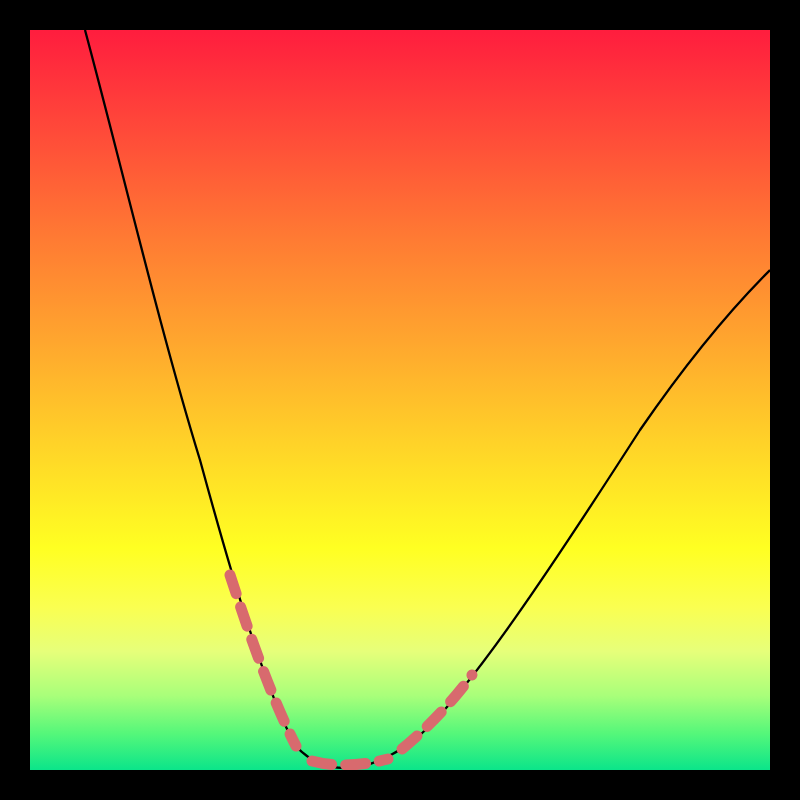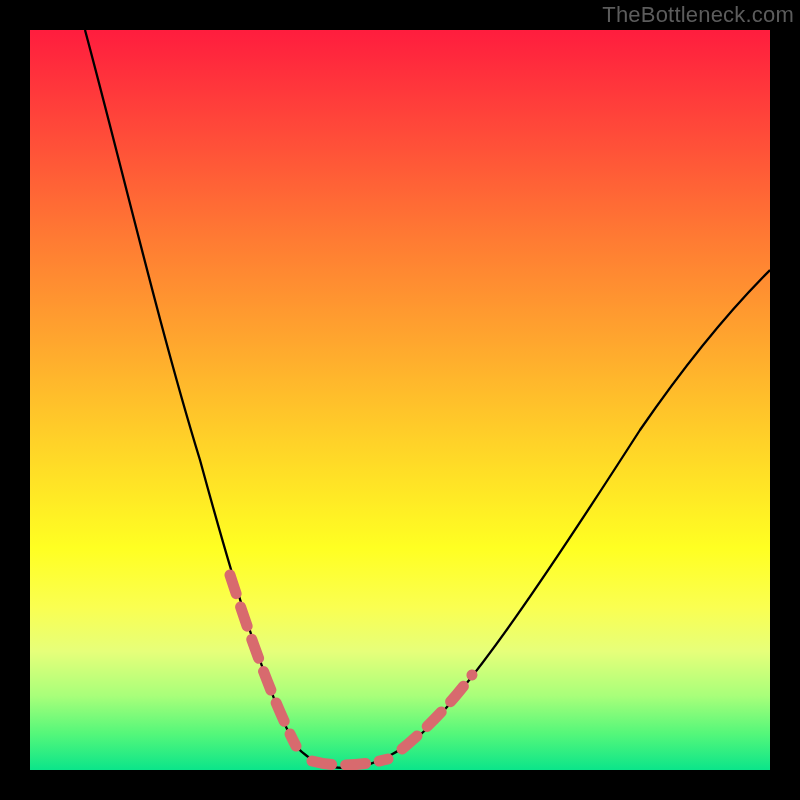--- a/index.html
+++ b/index.html
@@ -52,21 +52,20 @@
     left: 0;
     top: 0;
     width: 740px;
     height: 740px;
   }
 </style>
 </head>
 <body>
 
 <div class="frame">
-  <div class="watermark">TheBottleneck.com</div>
   <div class="plot-area">
     <svg class="curves" viewBox="0 0 740 740" preserveAspectRatio="none">
       <path d="M 55 0
                C 90 130, 130 300, 170 430
                C 200 540, 235 660, 265 715
                Q 285 738, 315 738
                Q 350 738, 390 705
                C 440 660, 520 540, 610 400
                C 665 320, 705 275, 740 240" fill="none" stroke="#000" stroke-width="2.3"></path>
       <path d="M 200 545

